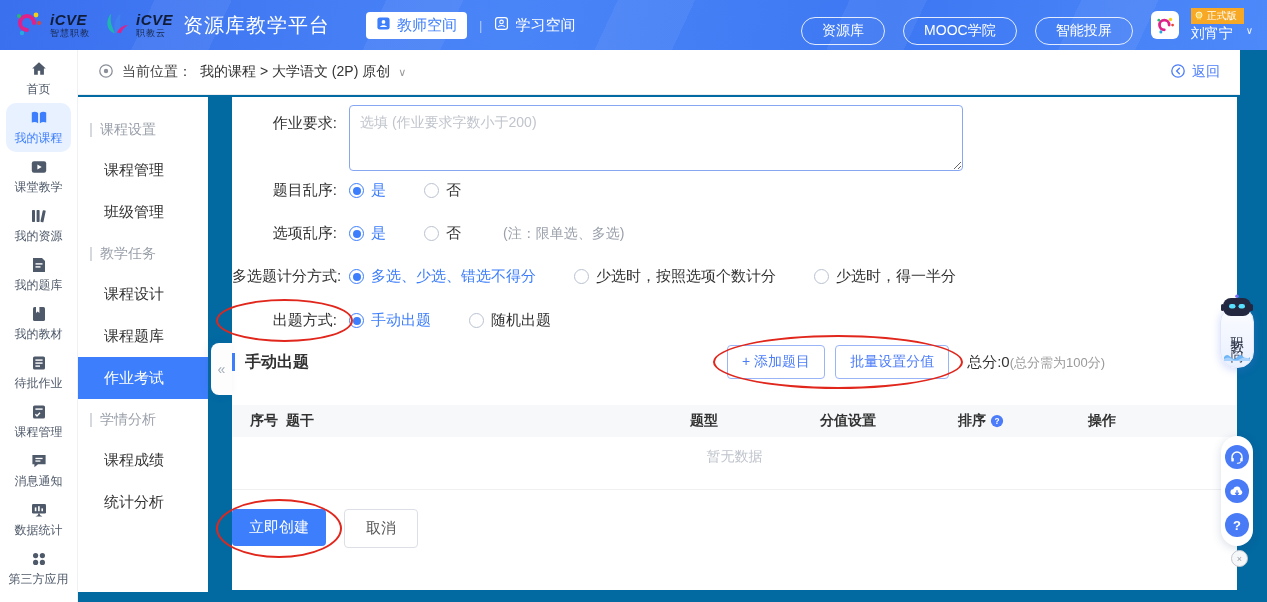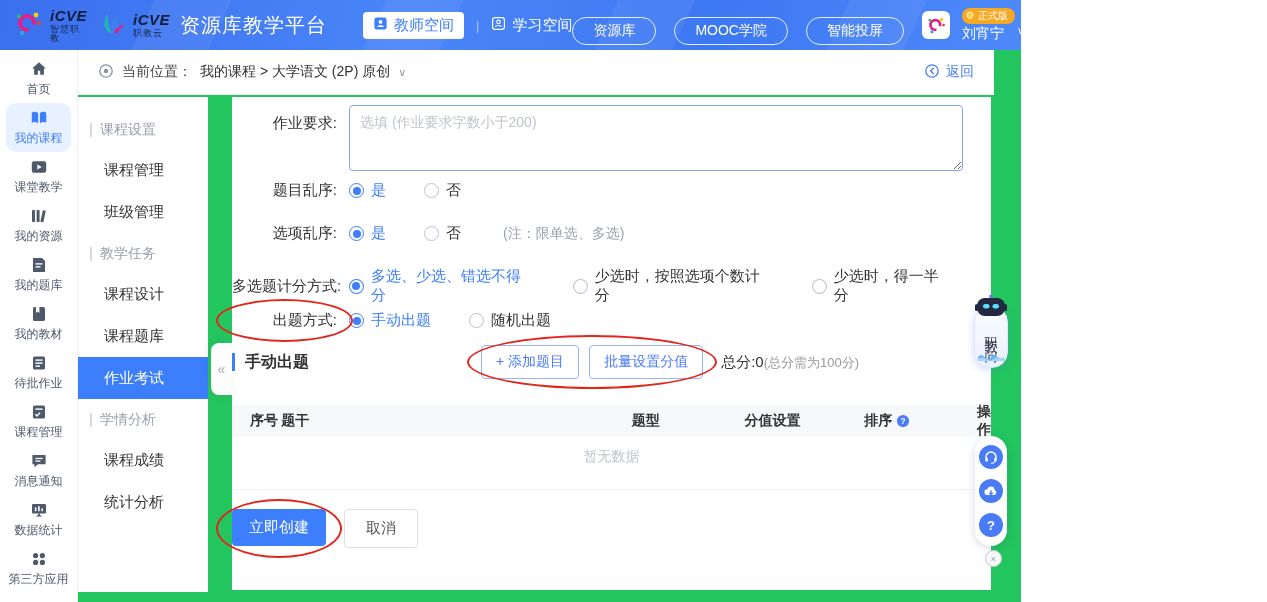--- a/index.html
+++ b/index.html
@@ -1,16 +1,16 @@
 <!DOCTYPE html>
 <html><head>
 <meta charset="utf-8">
 <style>
   html,body{margin:0;padding:0;}
-  #app{position:relative;width:1021px;height:602px;background:#22c55e;overflow:hidden;
+  #app{position:relative;width:1267px;height:602px;background:#0369a1;overflow:hidden;
        font-family:"Liberation Sans","DejaVu Sans",sans-serif;color:#333;}
   
   .hdr{position:absolute;left:0;top:0;right:0;height:50px;display:flex;align-items:center;
        background:linear-gradient(100deg,#3a6fee 0%,#4a85f8 40%,#3d78f3 70%,#4e89fa 100%);}
   .hdr::after{content:"";position:absolute;inset:0;pointer-events:none;
        background:repeating-linear-gradient(115deg,rgba(255,255,255,0) 0 140px,rgba(255,255,255,.06) 140px 210px);}
   .hdr>*{position:relative;z-index:1;}
   .logo{display:flex;align-items:center;gap:6px;margin-left:12px;}
   .logo+.logo{margin-left:10px;}
   .logo-txt{display:flex;flex-direction:column;line-height:1;}
@@ -21,21 +21,21 @@
   .teacher-btn{display:flex;align-items:center;gap:6px;background:#fff;color:#3d7efc;
        border-radius:4px;padding:4px 10px;font-size:15px;cursor:pointer;}
   .nav-div{color:rgba(255,255,255,.55);font-size:13px;}
   .learn-btn{display:flex;align-items:center;gap:6px;color:#fff;font-size:15px;cursor:pointer;}
   .hdr-right{margin-left:auto;display:flex;align-items:center;gap:18px;padding-right:14px;white-space:nowrap;}
   .pill{border:1px solid rgba(255,255,255,.85);color:#fff;border-radius:15px;
        padding:4px 20px;font-size:14px;cursor:pointer;margin-top:12px;}
   .avatar{width:28px;height:28px;background:#fff;border-radius:6px;display:flex;
        align-items:center;justify-content:center;}
   .user{display:flex;flex-direction:column;align-items:flex-start;gap:1px;margin-left:-6px;}
-  .badge{display:flex;align-items:center;gap:3px;background:#f7a824;border-radius:8px;
+  .badge{display:flex;align-items:center;gap:3px;background:#f7a824;border-radius:0;
        color:#fff;font-size:10px;padding:1px 7px 1px 3px;}
   .uname{display:flex;align-items:flex-start;gap:13px;color:#fff;font-size:14px;cursor:pointer;}
   .uname .caret{font-size:10px;opacity:.9;}
   
   .sidebar{position:absolute;left:0;top:50px;bottom:0;width:78px;background:#fff;
        border-right:1px solid #f0f1f4;display:flex;flex-direction:column;padding-top:4px;box-sizing:border-box;}
   .side-item{height:49px;margin:0 6px;border-radius:10px;display:flex;flex-direction:column;
        align-items:center;justify-content:center;gap:3px;color:#4e5969;font-size:12px;cursor:pointer;}
   .side-item.active{background:#e8f1ff;color:#3d7efc;}
   .side-icon svg{width:18px;height:18px;display:block;}

